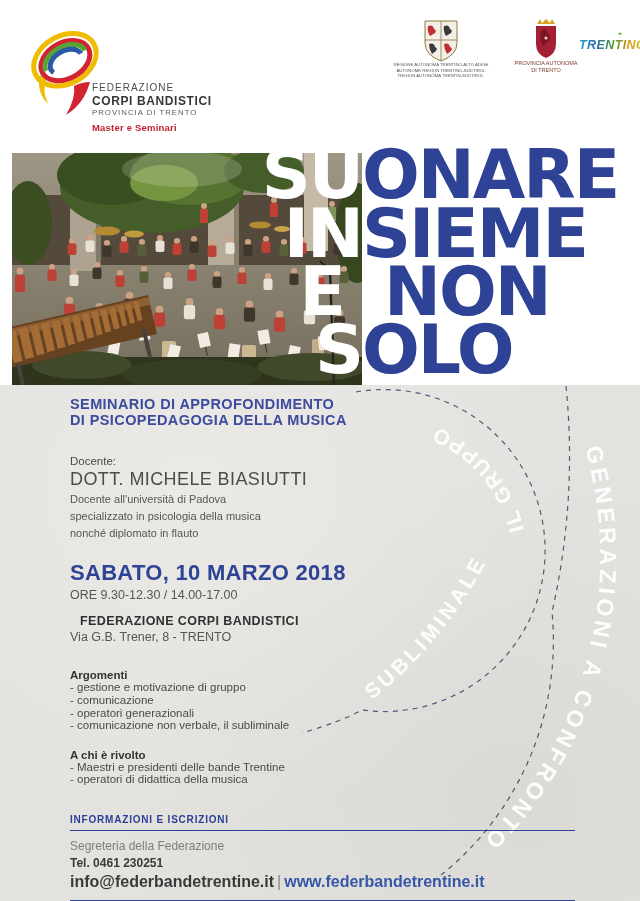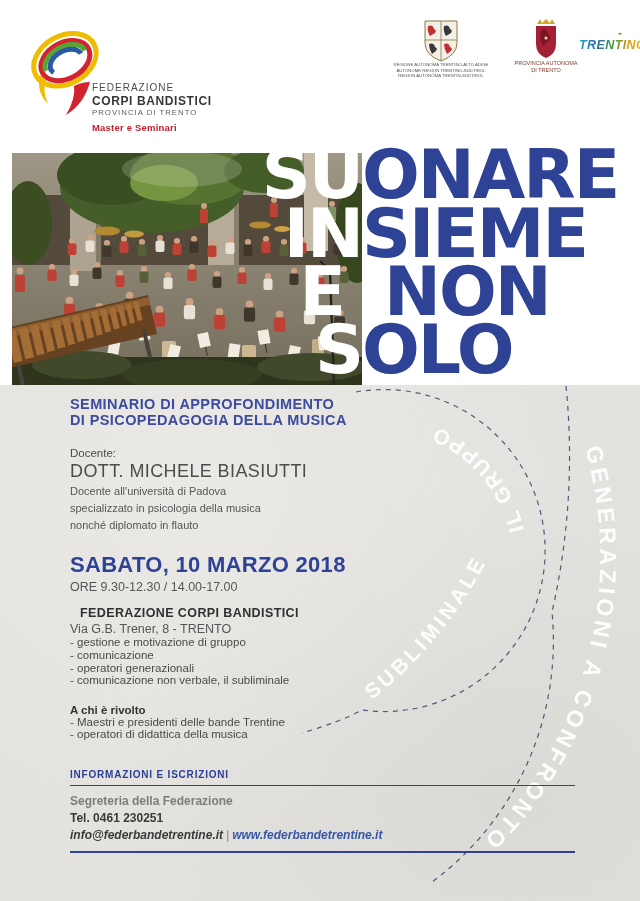--- a/index.html
+++ b/index.html
@@ -36,35 +36,35 @@
         font-family:"DejaVu Sans",sans-serif;font-weight:bold;font-size:68px;line-height:59px;
         letter-spacing:-2px;white-space:nowrap;}
   .tw{position:absolute;right:278px;color:#ffffff;}
   .tb{position:absolute;left:362px;color:#2e4296;}
   .r1{top:145px}.r2{top:204px}.r3{top:262px}.r4{top:320px}
   .r3 .tw{right:296px}.r3 .tb{left:384px}
 
   
   .content{position:absolute;left:70px;top:397px;width:510px;z-index:2;color:#4a4a4a;}
   .sem-head{color:#3d4b9e;font-weight:bold;font-size:14.5px;line-height:15.5px;letter-spacing:.4px;}
-  .doc-label{font-size:11.5px;color:#4a4a4a;margin-top:19px;}
+  .doc-label{font-size:11.5px;color:#4a4a4a;margin-top:27px;}
   .doc-name{font-size:18px;color:#4c4c4c;letter-spacing:.4px;margin-top:2px;line-height:20px;}
   .doc-bio{font-size:11px;line-height:12.8px;color:#565656;margin-top:4px;}
   .date{color:#2e4296;font-weight:bold;font-size:22px;letter-spacing:.3px;margin-top:22px;line-height:24px;}
   .time{font-size:12.5px;color:#565656;margin-top:3px;}
   .venue{font-size:12.5px;font-weight:bold;color:#303030;letter-spacing:.4px;margin-top:12px;padding-left:10px;}
   .addr{font-size:12.5px;color:#565656;margin-top:2px;}
   .ltitle{font-size:11.5px;font-weight:bold;color:#333333;}
   .mt25{margin-top:25px}.mt17{margin-top:17px}
   .litem{font-size:11.5px;line-height:12.6px;color:#4a4a4a;}
   .info-title{color:#2b3f96;font-weight:bold;font-size:10px;letter-spacing:.8px;margin-top:28px;}
   .rule{height:1.4px;background:#2e4296;width:505px;margin-top:5px;}
-  .segreteria{font-size:12px;color:#7d7d78;margin-top:8px;font-weight:bold;}
+  .segreteria{font-size:12px;color:#7d7d78;margin-top:8px;}
   .tel{font-size:12px;color:#3a3a3a;font-weight:bold;margin-top:3px;}
-  .contact{font-size:12px;margin-top:3px;color:#3a3a3a;font-style:italic;}
+  .contact{font-size:16px;margin-top:3px;color:#3a3a3a;}
   .contact .mail{color:#3a3a3a;font-weight:bold;text-decoration:none;}
   .contact .sep{color:#888;margin:0 3px;}
   .contact .web{color:#3656a8;text-decoration:none;font-weight:bold;}
   .rule2{margin-top:9px;}
 </style>
 </head>
 <body>
 
 <div class="poster">
 
@@ -333,20 +333,21 @@
     <div class="doc-name">DOTT. MICHELE BIASIUTTI</div>
     <div class="doc-bio">Docente all'università di Padova</div>
     <div class="doc-bio">specializzato in psicologia della musica</div>
     <div class="doc-bio">nonché diplomato in flauto</div>
 
     <div class="date">SABATO, 10 MARZO 2018</div>
     <div class="time">ORE 9.30-12.30 / 14.00-17.00</div>
     <div class="venue">FEDERAZIONE CORPI BANDISTICI</div>
     <div class="addr">Via G.B. Trener, 8 - TRENTO</div>
 
+    <div class="ltitle mt25">Argomenti</div>
     <div class="litem">- gestione e motivazione di gruppo</div>
     <div class="litem">- comunicazione</div>
     <div class="litem">- operatori generazionali</div>
     <div class="litem">- comunicazione non verbale, il subliminale</div>
 
     <div class="ltitle mt17">A chi è rivolto</div>
     <div class="litem">- Maestri e presidenti delle bande Trentine</div>
     <div class="litem">- operatori di didattica della musica</div>
 
     <div class="info-title">INFORMAZIONI E ISCRIZIONI</div>

